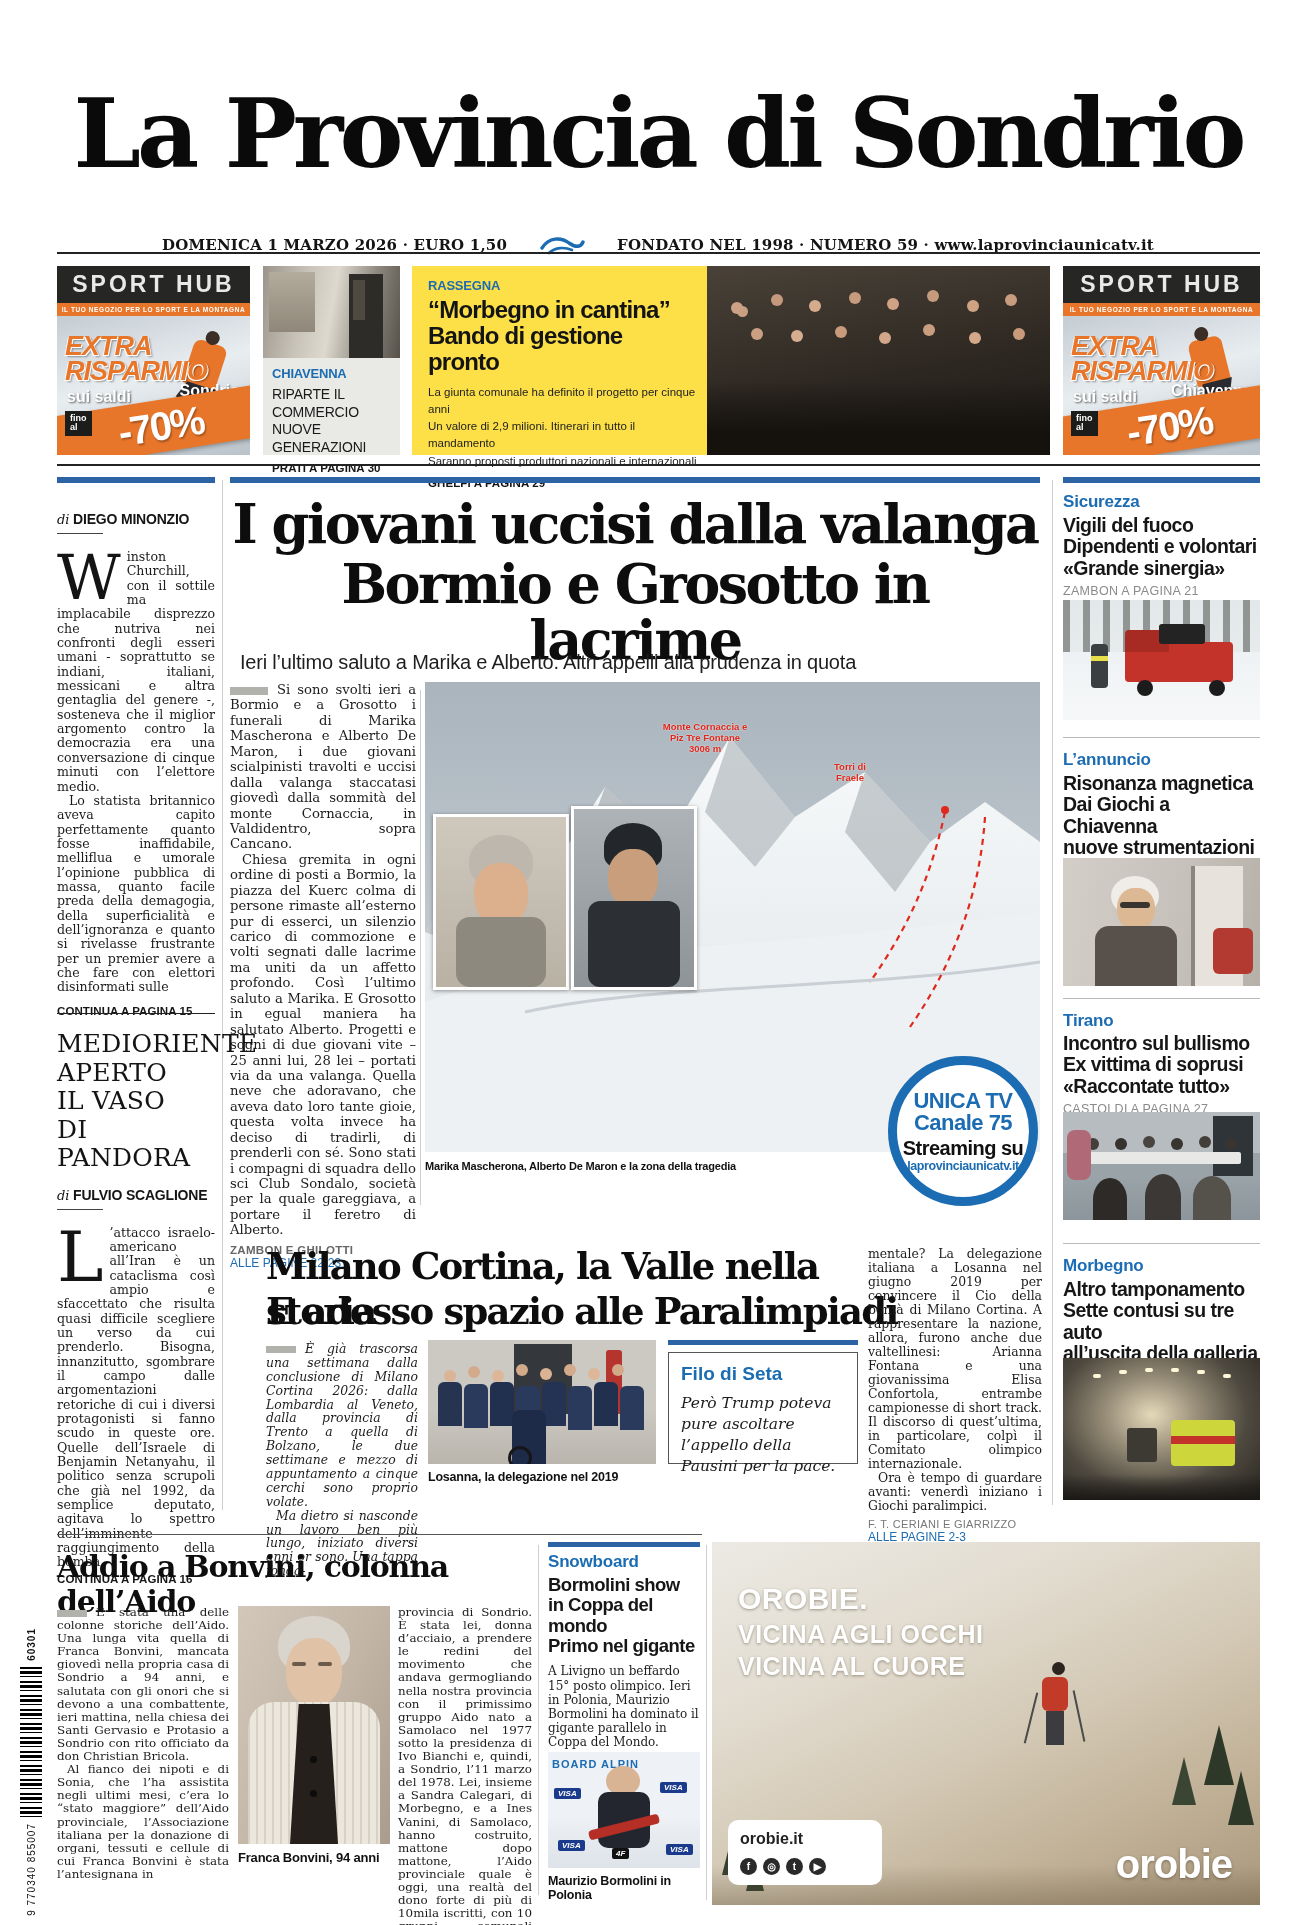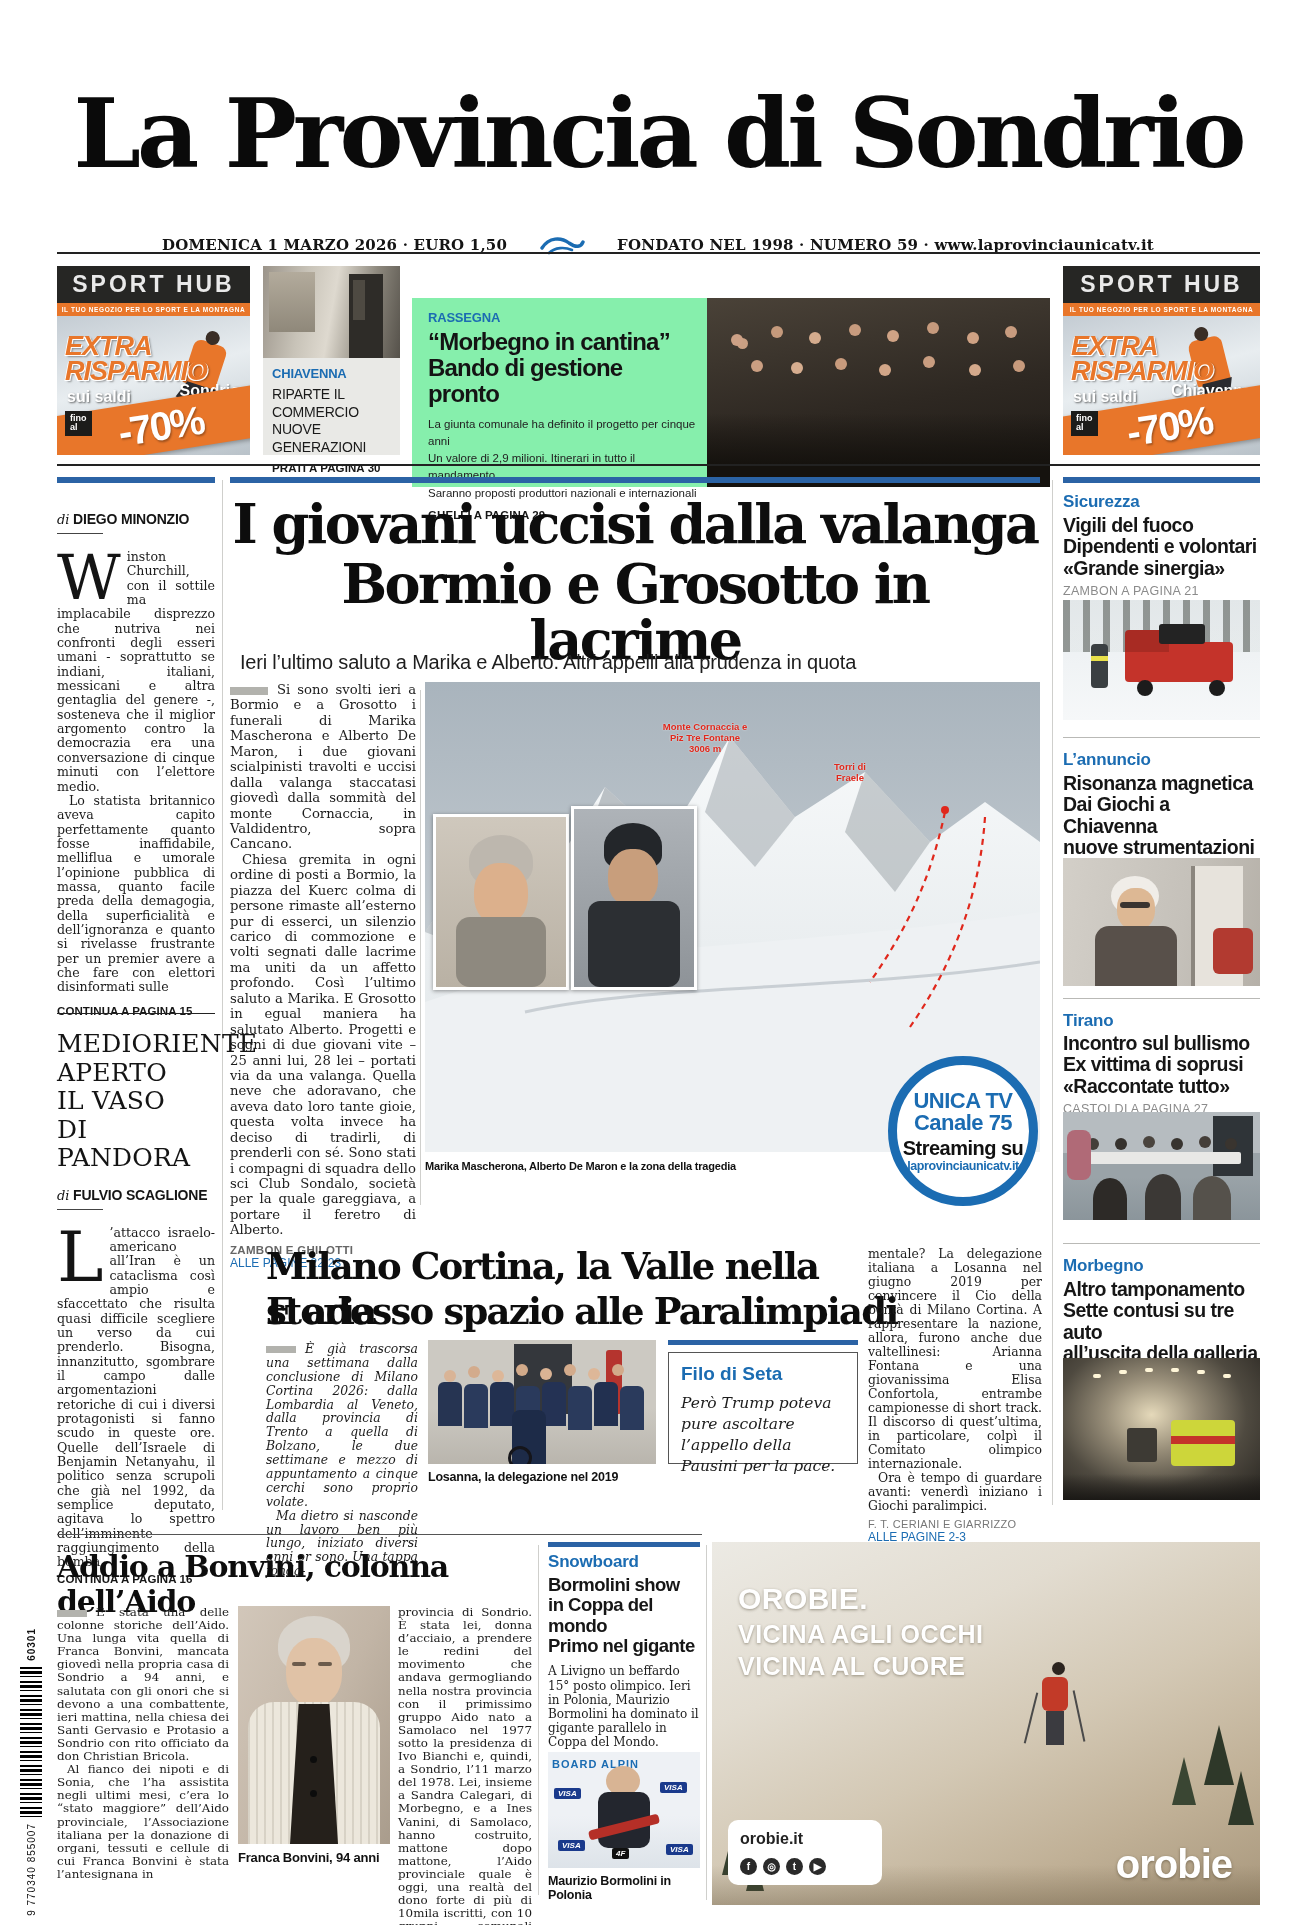--- a/index.html
+++ b/index.html
@@ -45,21 +45,21 @@
   .sh-skier:after{content:"";position:absolute;bottom:-16px;left:2px;width:30px;height:18px;background:#2c2c30;transform:skewX(-20deg);}
   .sh-extra{position:absolute;color:#e8762a;font-weight:bold;font-style:italic;font-size:27px;line-height:0.92;
             letter-spacing:-1px;text-shadow:1px 1px 0 #fff,-1px 1px 0 #fff,2px 2px 2px rgba(0,0,0,.35);}
   .sh-saldi{position:absolute;color:#fff;font-weight:bold;font-size:16px;text-shadow:1px 1px 2px rgba(0,0,0,.6);}
   .sh-fino{position:absolute;background:#1c1c1a;color:#fff;font-weight:bold;font-size:9px;line-height:1.05;padding:3px 5px;}
   .sh-city{position:absolute;color:#fff;font-weight:bold;font-size:16px;text-shadow:1px 1px 2px rgba(0,0,0,.6);}
   .sh-banner{position:absolute;left:-12px;width:120%;height:52px;background:#e8762a;transform:rotate(-9deg);
              display:flex;align-items:center;justify-content:center;box-shadow:0 2px 4px rgba(0,0,0,.3);}
   .sh-disc{color:#fff;font-weight:bold;font-size:40px;letter-spacing:-2px;text-shadow:1px 2px 2px rgba(0,0,0,.3);}
   
-  .graybox{background:#86efac;margin-top:32px;}
+  .graybox{background:#fde047;}
   .chiav-text{background:#e9e9e6;}
   .rass-title{font-weight:bold;font-size:24px;line-height:1.08;letter-spacing:-0.8px;color:#141414;}
   .rass-body{font-size:11.5px;line-height:1.5;color:#222;}
   .chiav-title{font-size:14px;font-weight:500;line-height:1.25;letter-spacing:-0.2px;color:#1a1a1a;}
   
   .unica{width:150px;height:150px;border-radius:50%;background:#fff;border:9px solid #1b6cb2;box-sizing:border-box;
          display:flex;flex-direction:column;align-items:center;justify-content:center;text-align:center;z-index:5;}
   .unica .l1{color:#1b6cb2;font-weight:bold;font-size:22px;line-height:1.0;letter-spacing:-0.5px;}
   .unica .l3{color:#111;font-weight:bold;font-size:20px;line-height:1.05;margin-top:4px;letter-spacing:-0.5px;}
   .unica .l4{color:#1b6cb2;font-weight:bold;font-size:12.5px;letter-spacing:-0.4px;}

